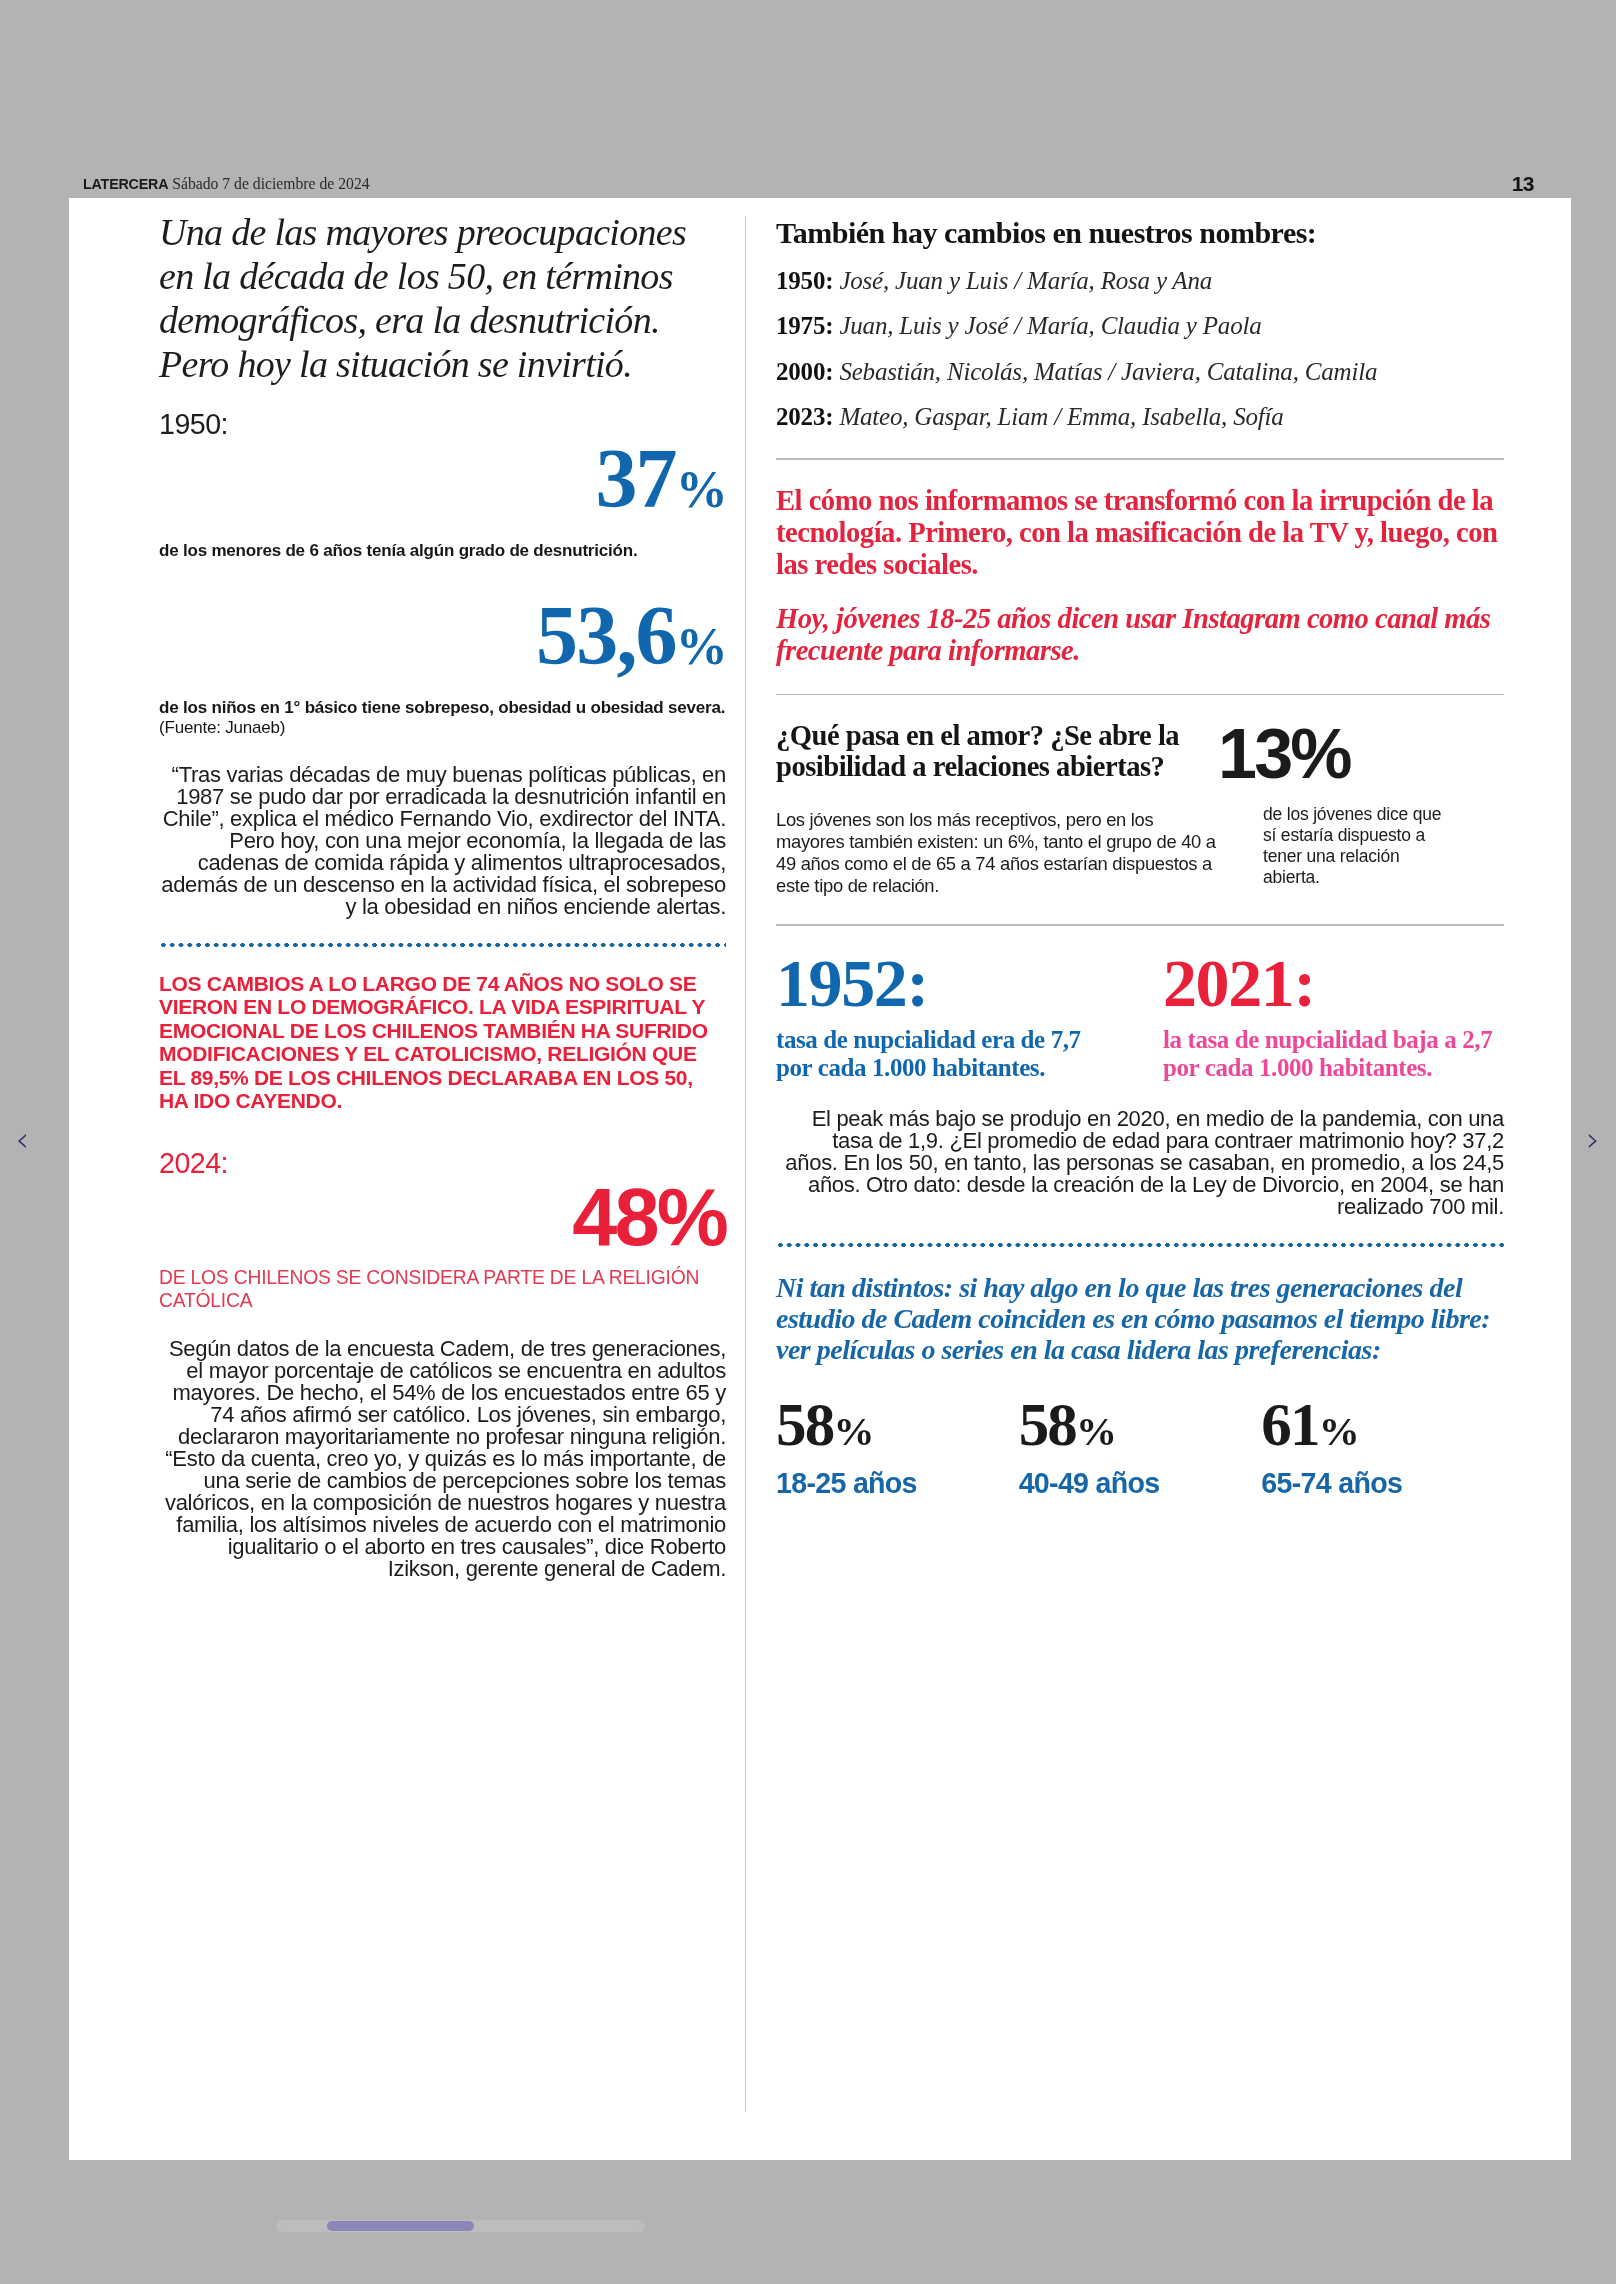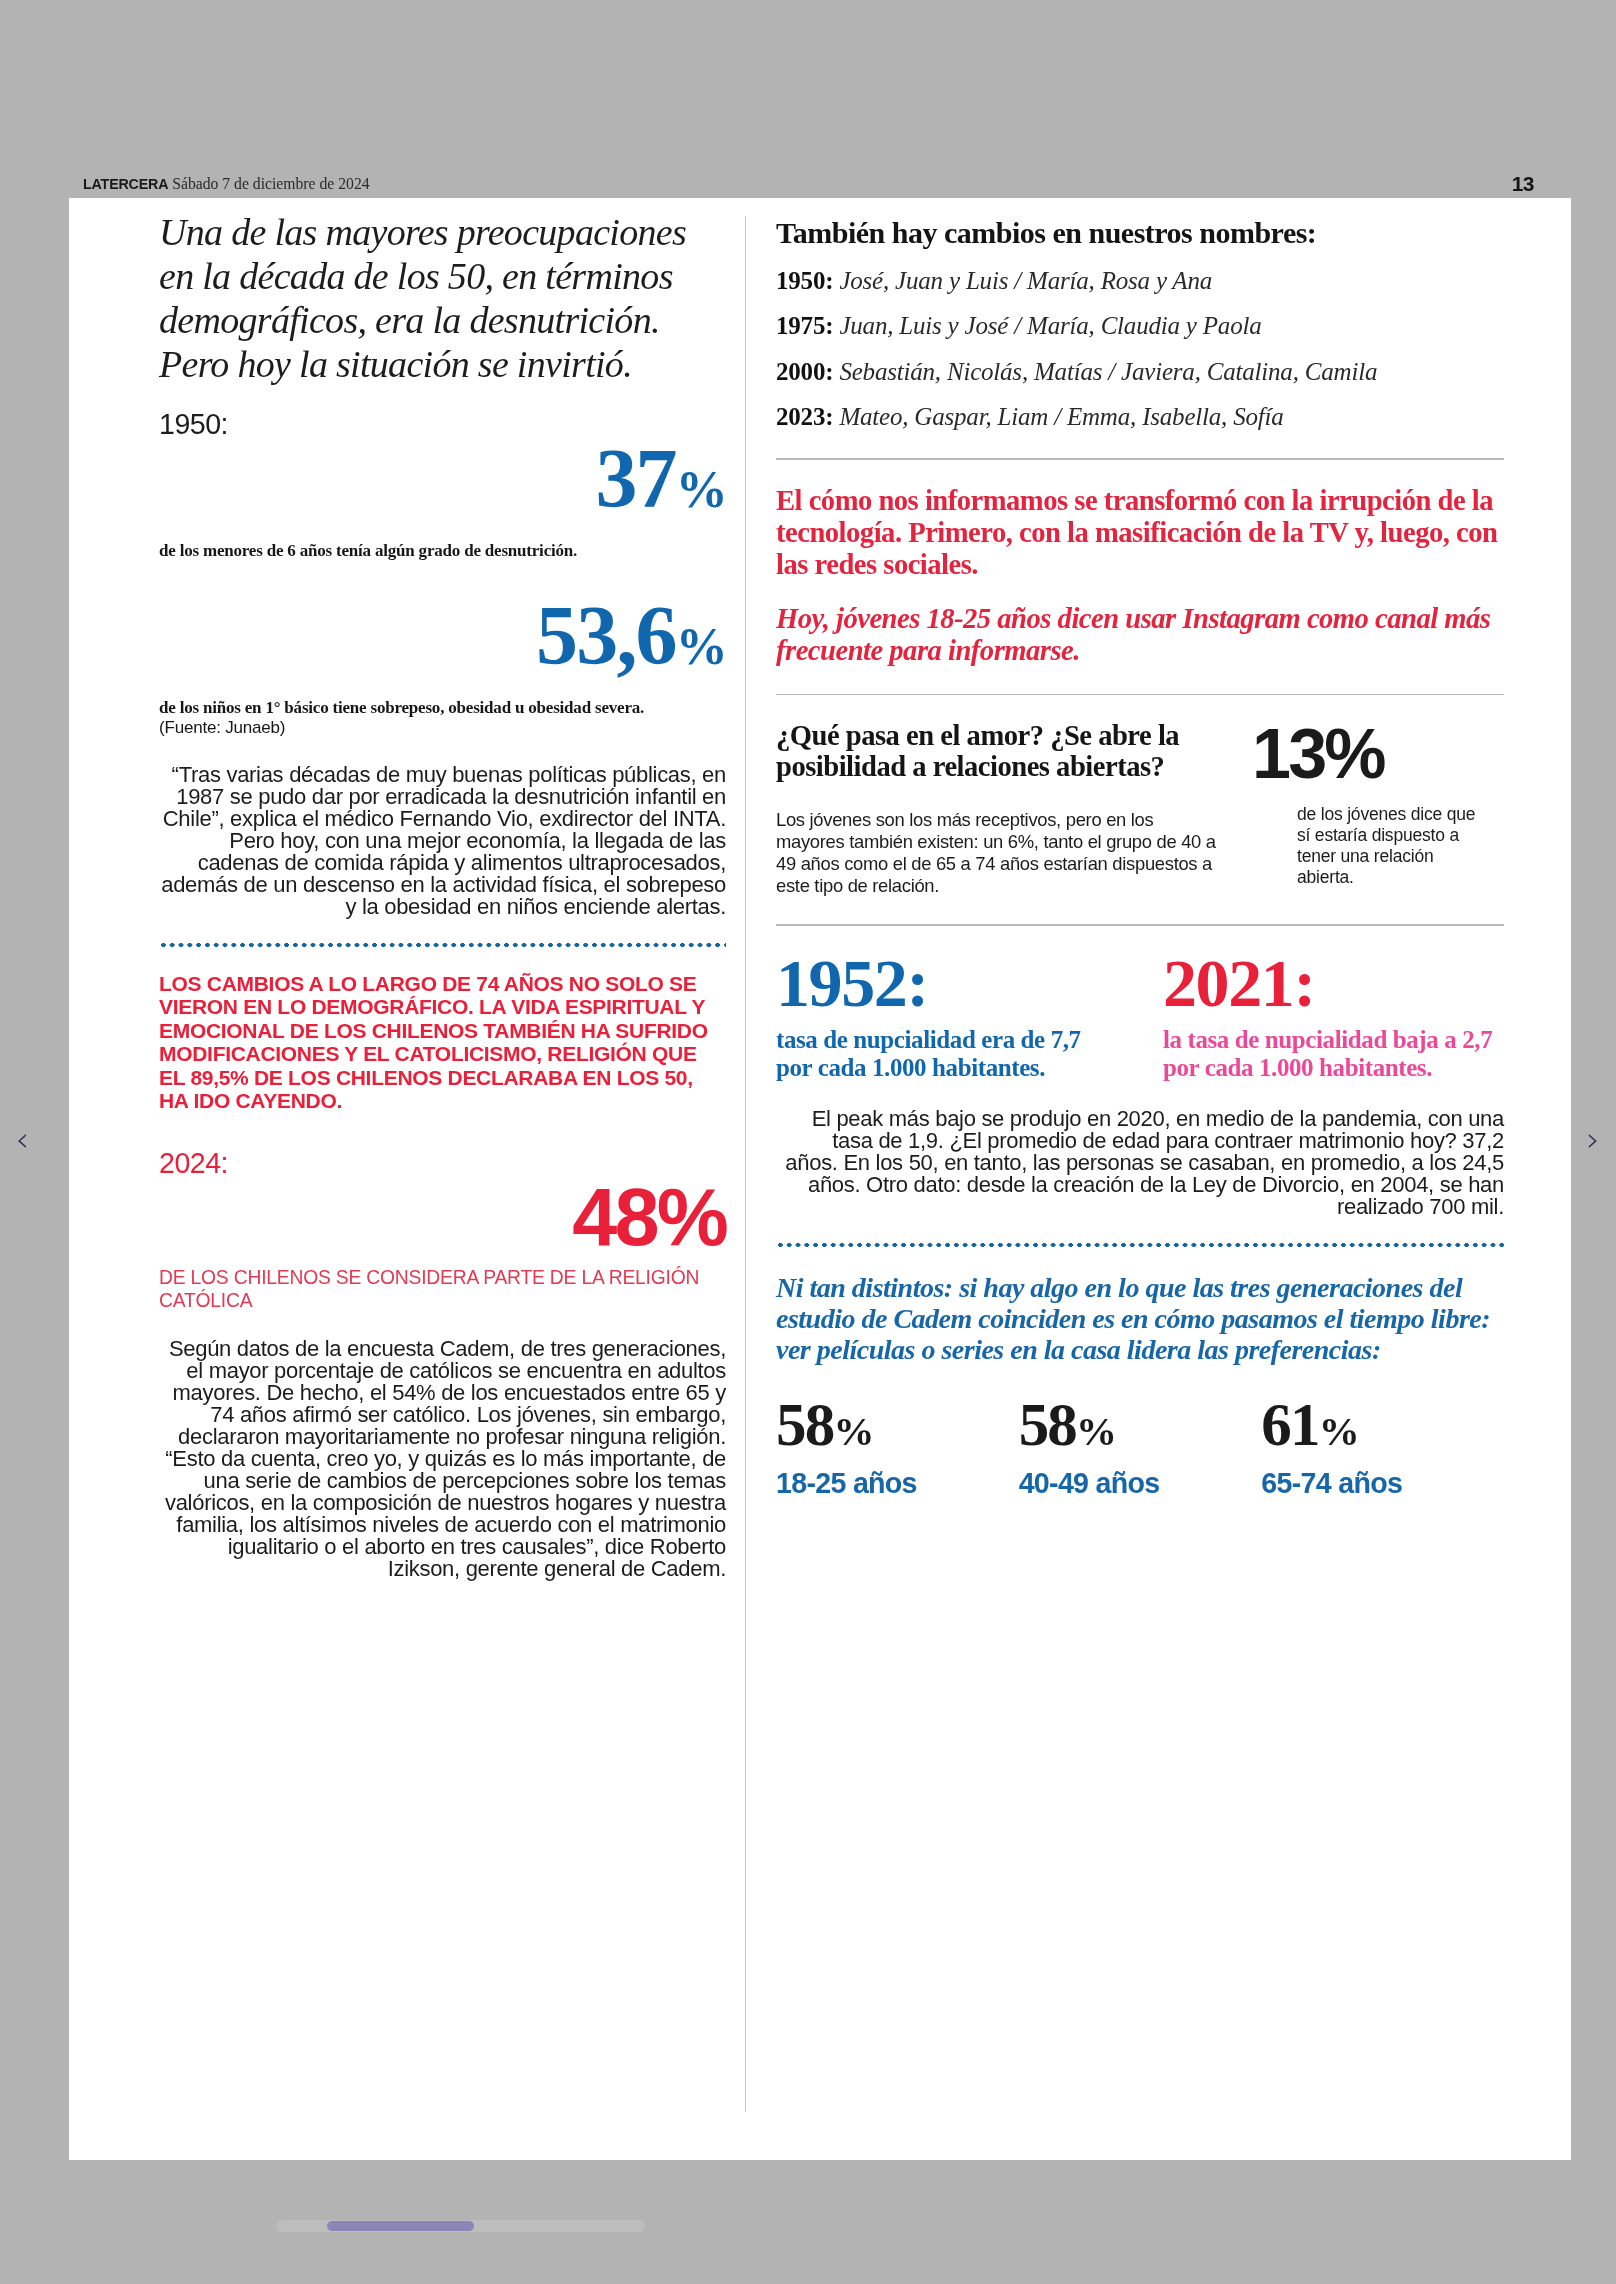--- a/index.html
+++ b/index.html
@@ -153,21 +153,21 @@
   }
   .bignum.red {
     color: #e8203a;
     font-family: "Liberation Sans", sans-serif;
     letter-spacing: -2.8px;
     font-size: 81px;
   }
   .bignum .pct { font-size: 52px; }
 
   .stat-caption {
-    font-family: Liberation Serif, serif;
+    font-family: Liberation Sans, sans-serif;
     font-weight: bold;
     font-size: 17px;
     line-height: 20px;
     color: #171717;
     letter-spacing: -0.2px;
     margin-top: 12px;
   }
   .source-line {
     font-family: "Liberation Sans", sans-serif;
     font-size: 17px;
@@ -251,21 +251,20 @@
     color: #e4243f;
     letter-spacing: -0.5px;
   }
   .red-lead.ital {
     font-style: italic;
     margin-top: 22px;
   }
 
   .amor-grid {
     display: flex;
-    gap: 34px;
   }
   .amor-left  { width: 442px; }
   .amor-right { width: 240px; }
 
   .amor-q {
     font-family: "Liberation Serif", serif;
     font-weight: bold;
     font-size: 28.6px;
     line-height: 31px;
     color: #151515;

